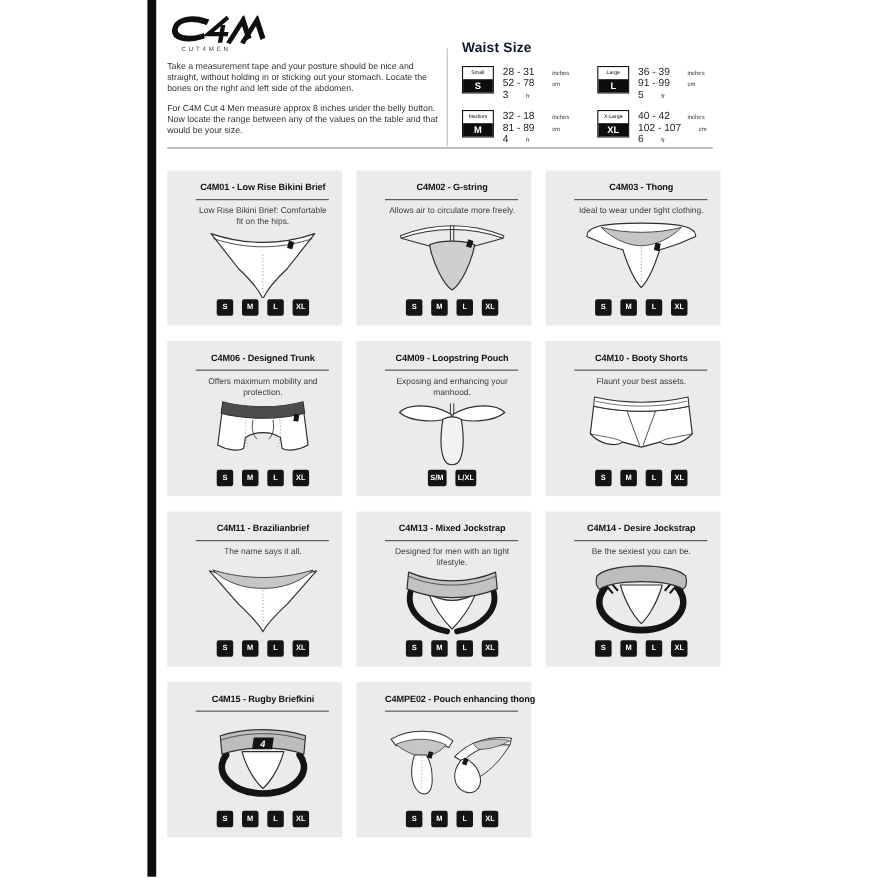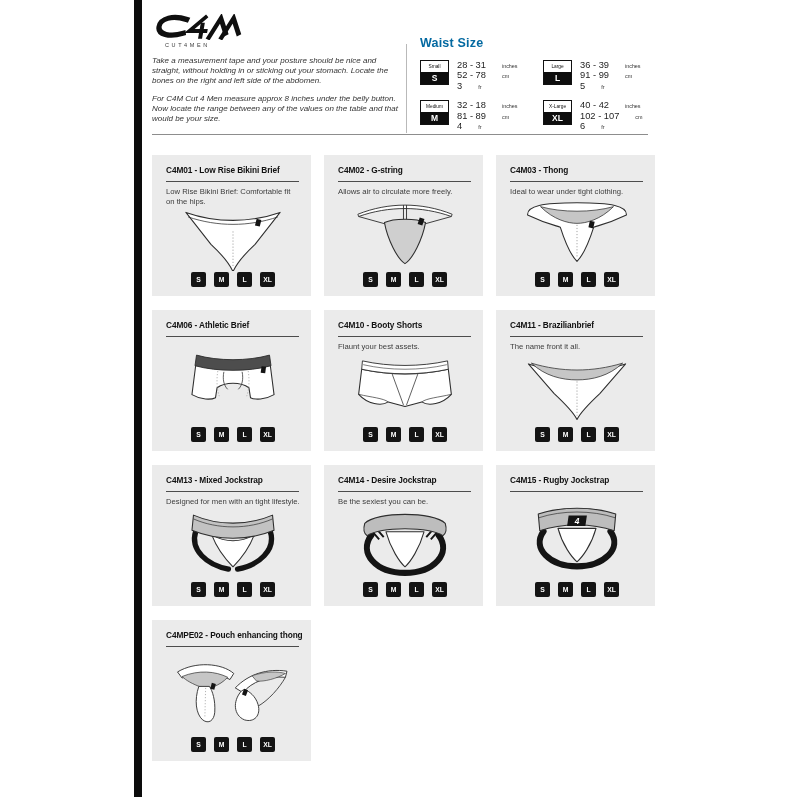--- a/index.html
+++ b/index.html
@@ -9,39 +9,39 @@
     -webkit-font-smoothing:antialiased;overflow:hidden;
   }
   .edge-bar{position:absolute;left:134px;top:0;width:8px;height:797px;background:#0c0c0c;}
   .content{position:absolute;left:152px;top:12px;width:503px;}
 
   
   header{position:relative;height:122px;}
   .brand{position:absolute;left:0;top:2px;}
   .brand svg{display:block;}
   .brand-sub{font-size:5.5px;letter-spacing:2.6px;color:#3a3a3a;margin:2px 0 0 13px;}
-  .intro{position:absolute;left:0;top:44px;width:252px;font-size:8px;line-height:1.24;color:#333;font-style:italic;}
+  .intro{position:absolute;left:0;top:44px;width:252px;font-size:8px;line-height:1.24;color:#333;}
   .intro p{margin:0 0 8px 0;}
   .vdiv{position:absolute;left:254px;top:32px;width:1px;height:89px;background:#b9b9b9;}
   .waist{position:absolute;left:268px;top:24px;width:236px;}
-  .waist h2{margin:0 0 10px 0;font-size:12.5px;font-weight:600;color:#0369a1;letter-spacing:.2px;}
+  .waist h2{margin:0 0 10px 0;font-size:12.5px;font-weight:600;color:#0f172a;letter-spacing:.2px;}
   .waist-grid{display:grid;grid-template-rows:repeat(2,auto);grid-auto-flow:column;column-gap:12px;row-gap:9px;}
   .waist-entry{display:flex;gap:8px;align-items:flex-start;}
   .size-tab{width:27px;border:1px solid #111;background:#fff;flex:0 0 auto;}
   .tab-name{height:11px;font-size:4.8px;display:flex;align-items:center;justify-content:center;color:#111;}
   .tab-letter{height:12px;background:#0d0d0d;color:#fff;font-size:8.5px;font-weight:bold;display:flex;align-items:center;justify-content:center;}
   .ranges{line-height:1.12;}
   .range-line{display:flex;align-items:baseline;gap:16px;white-space:nowrap;}
   .val{font-size:9.3px;color:#1e1e1e;}
   .unit{font-size:5.4px;color:#333;}
   .header-rule{border:none;border-top:1px solid #8d8d8d;margin:0;width:496px;}
 
   
   .grid{margin-top:20px;display:grid;grid-template-columns:repeat(3,159px);gap:14px 13px;}
-  .card{background:#ebebeb;height:141px;padding:10px 11px 0 14px;box-sizing:border-box;display:flex;flex-direction:column;}
+  .card{background:#ebebeb;height:141px;padding:10px 11px 0 26px;box-sizing:border-box;display:flex;flex-direction:column;text-align:center;}
   .card-title{margin:0;font-size:8.3px;font-weight:bold;color:#111;letter-spacing:-.1px;white-space:nowrap;}
   .card-rule{height:1px;background:#4c4c4c;margin:6px 1px 5px 0;}
   .card-desc{margin:0;font-size:7.7px;line-height:1.28;color:#3c3c3c;}
   .illus{flex:1;display:flex;align-items:center;justify-content:center;overflow:hidden;}
   .illus svg{display:block;}
   .sizes{display:flex;justify-content:center;align-items:center;gap:8px;margin:1px 0 9px 0;}
   .badge{min-width:15px;height:15px;padding:0 2.5px;box-sizing:border-box;background:#141414;color:#fff;
          font-size:6.8px;font-weight:bold;display:flex;align-items:center;justify-content:center;border-radius:2px;}
 </style>
 </head>
@@ -219,39 +219,57 @@
         </div>
     <div class="sizes">
           <span class="badge">S</span>
           <span class="badge">M</span>
           <span class="badge">L</span>
           <span class="badge">XL</span>
         </div>
   </article>
 
   <article class="card">
-    <h3 class="card-title">C4M06 - Athletic Brief</h3>
-    <div class="card-rule"></div>
+    <h3 class="card-title">C4M06 - Designed Trunk</h3>
+    <div class="card-rule"></div>
+    <p class="card-desc">Offers maximum mobility and protection.</p>
     <div class="illus">
           <svg viewBox="0 0 140 100" width="116" height="76">
  <path d="M21 25 C50 33 90 33 119 25 L124 64 C112 71 99 71 93 68 L91 55 C80 47 60 47 49 55 L47 68 C41 71 28 71 16 64 Z" fill="#fff" stroke="#2e2e2e" stroke-linejoin="round" stroke-width="1.4"></path>
  <path d="M50 33 C48 45 49 58 52 66 M90 33 C92 45 91 58 88 66" fill="none" stroke="#9a9a9a" stroke-width="1" stroke-dasharray="1.5 2.5"></path>
  <path d="M58 34 C56 44 58 52 63 57 M82 34 C84 44 82 52 77 57" fill="none" stroke="#2e2e2e" stroke-linejoin="round" stroke-width="1"></path>
  <path d="M22 12 C50 20 90 20 118 12 L120 26 C90 34 50 34 20 26 Z" fill="#4d4d4d" stroke="#2e2e2e" stroke-linejoin="round" stroke-width="1.2"></path>
  <rect x="107" y="27" width="6" height="8.5" fill="#141414" transform="rotate(8 110 31)"></rect>
           </svg>
         </div>
     <div class="sizes">
           <span class="badge">S</span>
           <span class="badge">M</span>
           <span class="badge">L</span>
           <span class="badge">XL</span>
         </div>
   </article>
 
+  <article class="card">
+    <h3 class="card-title">C4M09 - Loopstring Pouch</h3>
+    <div class="card-rule"></div>
+    <p class="card-desc">Exposing and enhancing your manhood.</p>
+    <div class="illus">
+          <svg viewBox="0 0 140 100" width="116" height="76">
+ <path d="M68 14 L68 30 M72 14 L72 30" stroke="#2e2e2e" stroke-linejoin="round" stroke-width="1.1"></path>
+ <path d="M69 27 C44 13 16 15 7 25 C20 36 50 38 69 31 Z" fill="#fff" stroke="#2e2e2e" stroke-linejoin="round" stroke-width="1.4"></path>
+ <path d="M71 27 C96 13 124 15 133 25 C120 36 90 38 71 31 Z" fill="#fff" stroke="#2e2e2e" stroke-linejoin="round" stroke-width="1.4"></path>
+ <path d="M59 33 C56 52 56 70 60 80 C64 90 76 90 80 80 C84 70 84 52 81 33 C73 29 67 29 59 33 Z" fill="#f2f2f2" stroke="#2e2e2e" stroke-linejoin="round" stroke-width="1.4"></path>
+          </svg>
+        </div>
+    <div class="sizes">
+          <span class="badge">S/M</span>
+          <span class="badge">L/XL</span>
+        </div>
+  </article>
 
   <article class="card">
     <h3 class="card-title">C4M10 - Booty Shorts</h3>
     <div class="card-rule"></div>
     <p class="card-desc">Flaunt your best assets.</p>
     <div class="illus">
           <svg viewBox="0 0 140 100" width="116" height="76">
  <path d="M13 24 C50 32 90 32 127 24 L131 57 C119 70 101 73 92 67 L70 73 L48 67 C39 73 21 70 9 57 Z" fill="#fff" stroke="#2e2e2e" stroke-linejoin="round" stroke-width="1.4"></path>
  <path d="M14 13 C50 21 90 21 126 13 L127 24 C90 32 50 32 13 24 Z" fill="#fff" stroke="#2e2e2e" stroke-linejoin="round" stroke-width="1.2"></path>
  <path d="M15 18 C50 26 90 26 125 18" fill="none" stroke="#2e2e2e" stroke-linejoin="round" stroke-width=".8"></path>
@@ -263,21 +281,21 @@
           <span class="badge">S</span>
           <span class="badge">M</span>
           <span class="badge">L</span>
           <span class="badge">XL</span>
         </div>
   </article>
 
   <article class="card">
     <h3 class="card-title">C4M11 - Brazilianbrief</h3>
     <div class="card-rule"></div>
-    <p class="card-desc">The name front it all.</p>
+    <p class="card-desc">The name says it all.</p>
     <div class="illus">
           <svg viewBox="0 0 140 100" width="116" height="76">
  <path d="M6 17 C48 31 92 31 134 17 L100 56 C85 70 74 82 70 90 C66 82 55 70 40 56 Z" fill="#fff" stroke="#2e2e2e" stroke-linejoin="round" stroke-width="1.4"></path>
  <path d="M10 16 C50 28 90 28 130 16 C112 33 90 38 70 38 C50 38 28 33 10 16 Z" fill="#c6c6c6" stroke="#2e2e2e" stroke-linejoin="round" stroke-width="1"></path>
  <path d="M70 40 L70 85" fill="none" stroke="#9a9a9a" stroke-width="1.2" stroke-dasharray="1.5 2.5"></path>
           </svg>
         </div>
     <div class="sizes">
           <span class="badge">S</span>
           <span class="badge">M</span>
@@ -322,21 +340,21 @@
         </div>
     <div class="sizes">
           <span class="badge">S</span>
           <span class="badge">M</span>
           <span class="badge">L</span>
           <span class="badge">XL</span>
         </div>
   </article>
 
   <article class="card">
-    <h3 class="card-title">C4M15 - Rugby Jockstrap</h3>
+    <h3 class="card-title">C4M15 - Rugby Briefkini</h3>
     <div class="card-rule"></div>
     <div class="illus">
           <svg viewBox="0 0 140 100" width="116" height="76">
  <path d="M26 40 C10 62 34 86 70 86 C106 86 130 62 114 40" fill="none" stroke="#141414" stroke-width="8" stroke-linecap="round"></path>
  <path d="M45 36 L95 36 C89 58 77 74 70 80 C63 74 51 58 45 36 Z" fill="#fff" stroke="#2e2e2e" stroke-linejoin="round" stroke-width="1.4"></path>
  <path d="M19 17 C50 7 90 7 121 17 L119 39 C90 29 50 29 21 39 Z" fill="#bdbdbd" stroke="#2e2e2e" stroke-linejoin="round" stroke-width="1.4"></path>
  <path d="M20 22 C50 12 90 12 120 22" fill="none" stroke="#2e2e2e" stroke-linejoin="round" stroke-width=".9"></path>
  <path d="M59 19 L83 19 L81 33 L57 33 Z" fill="#141414"></path>
  <text x="70" y="30" font-size="11" font-weight="bold" font-style="italic" fill="#fff" text-anchor="middle" font-family="Liberation Sans,sans-serif">4</text>
           </svg>

